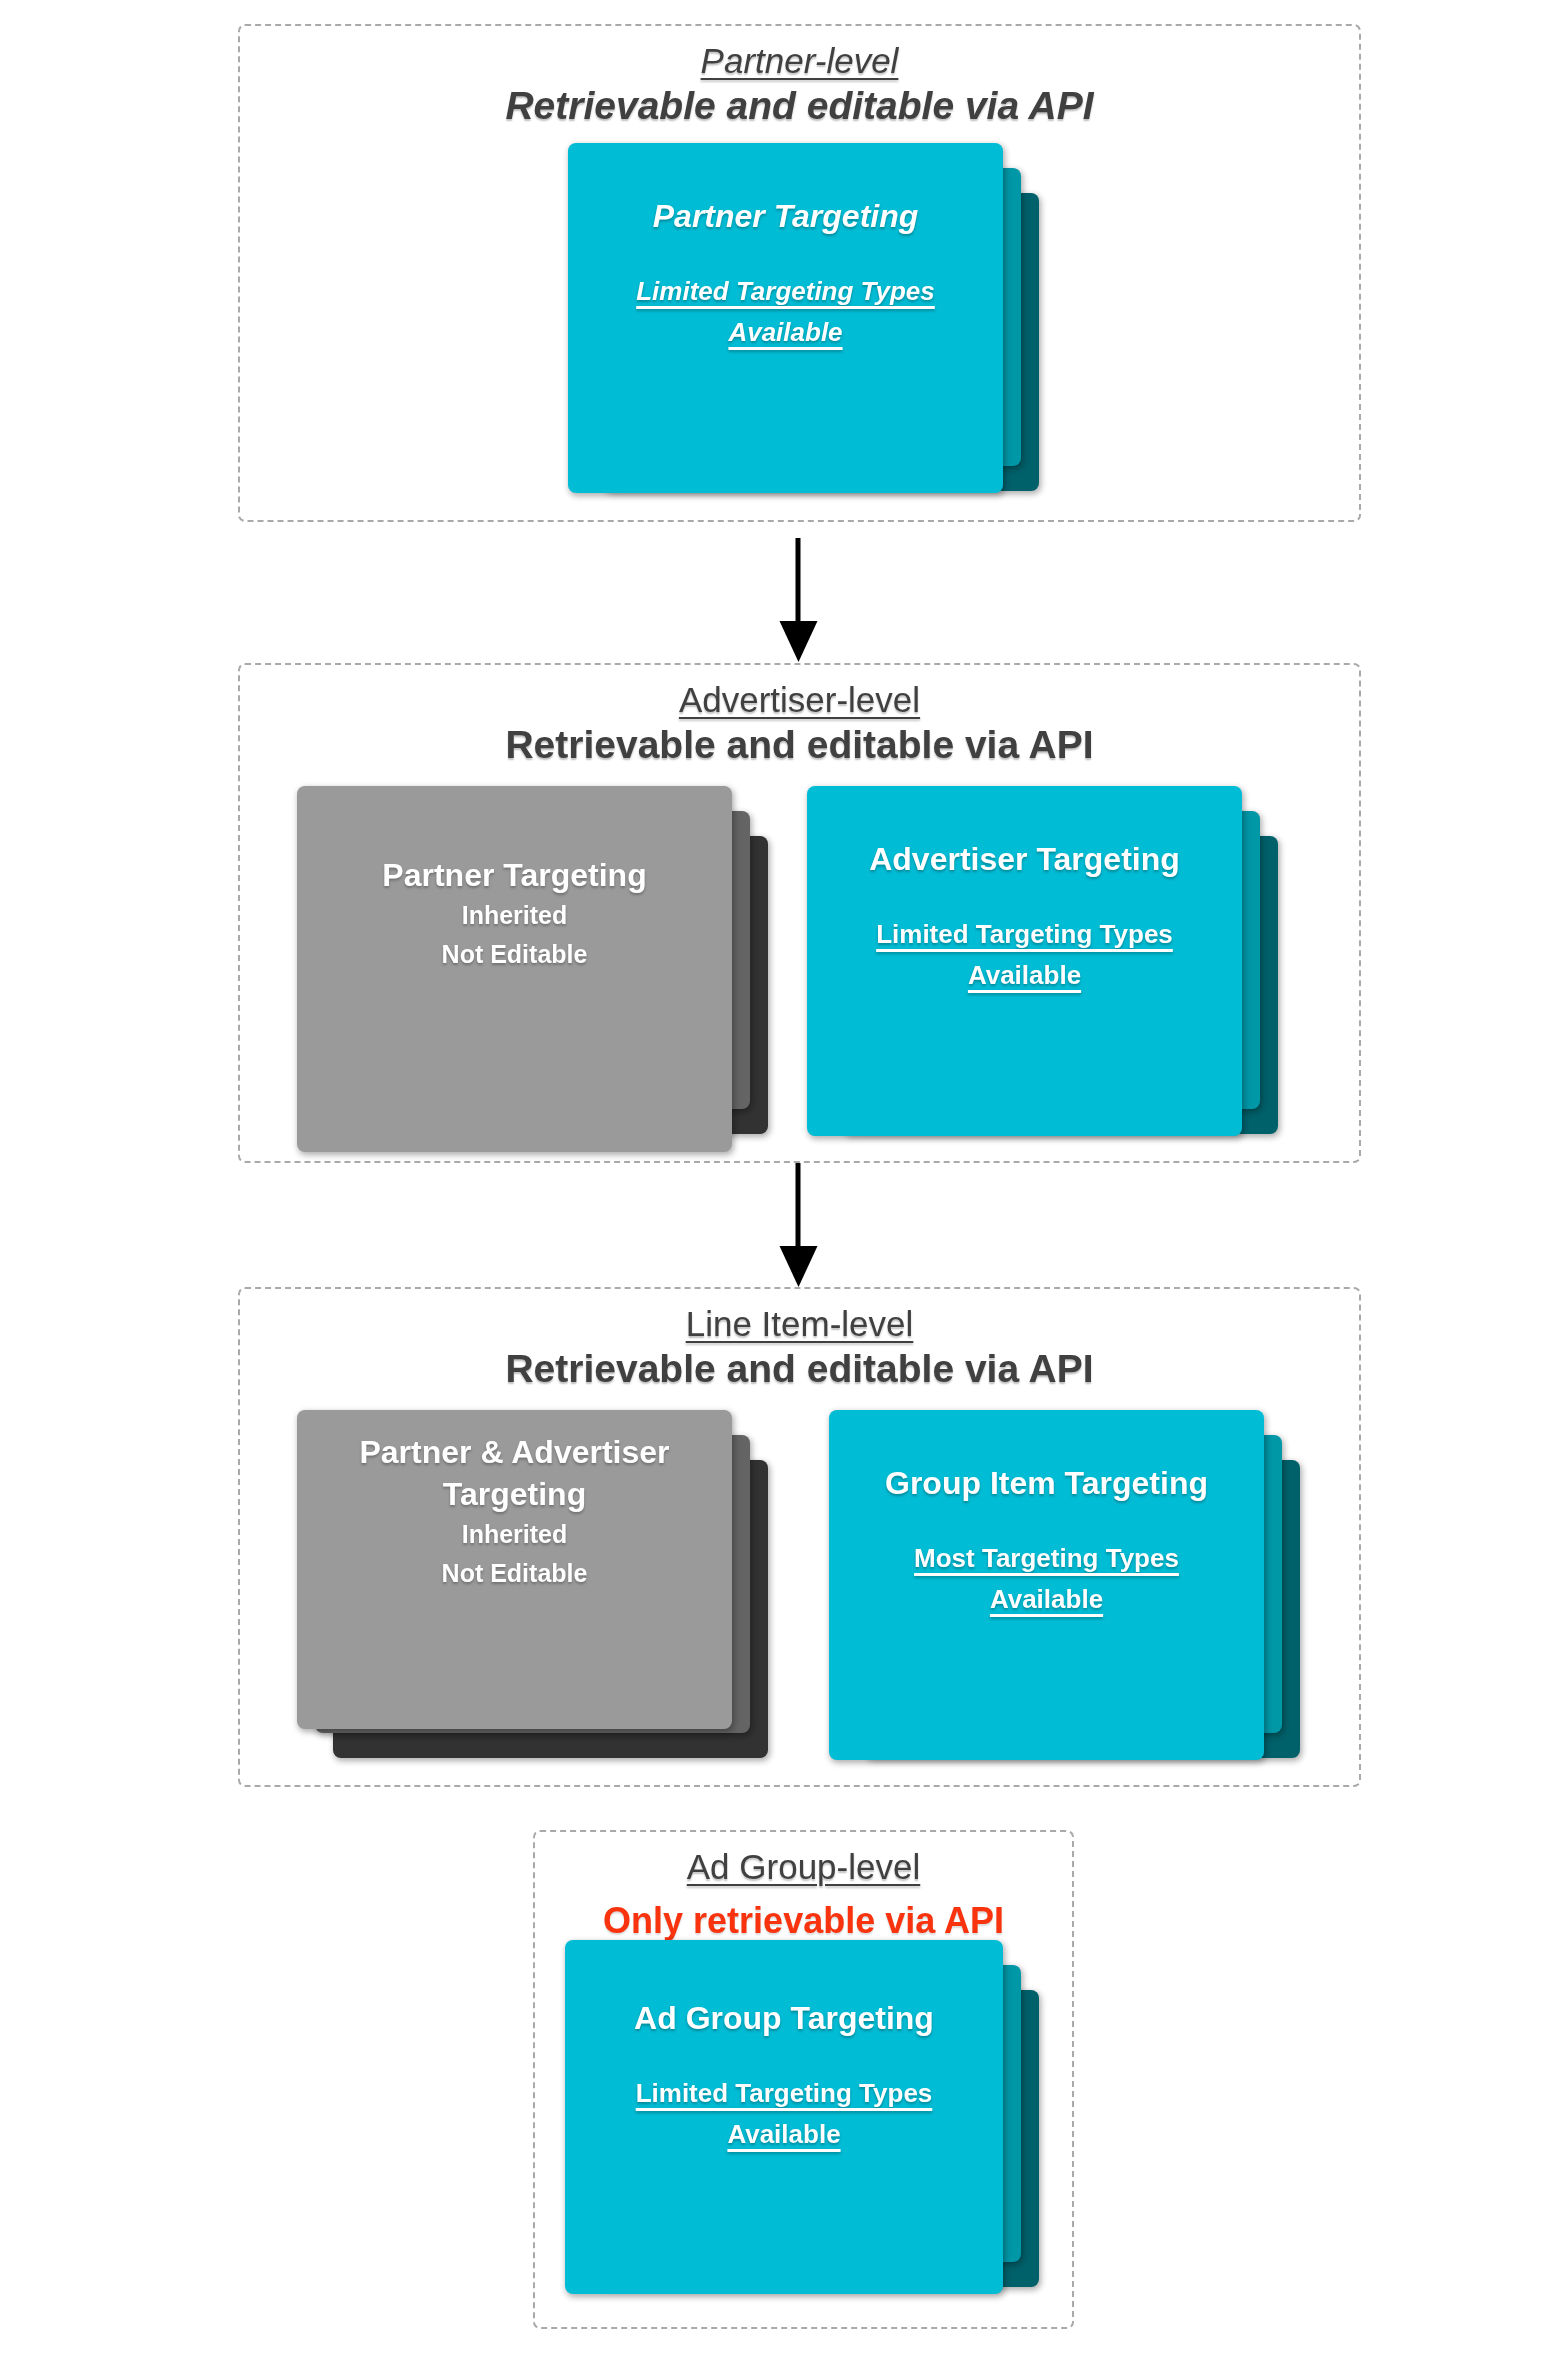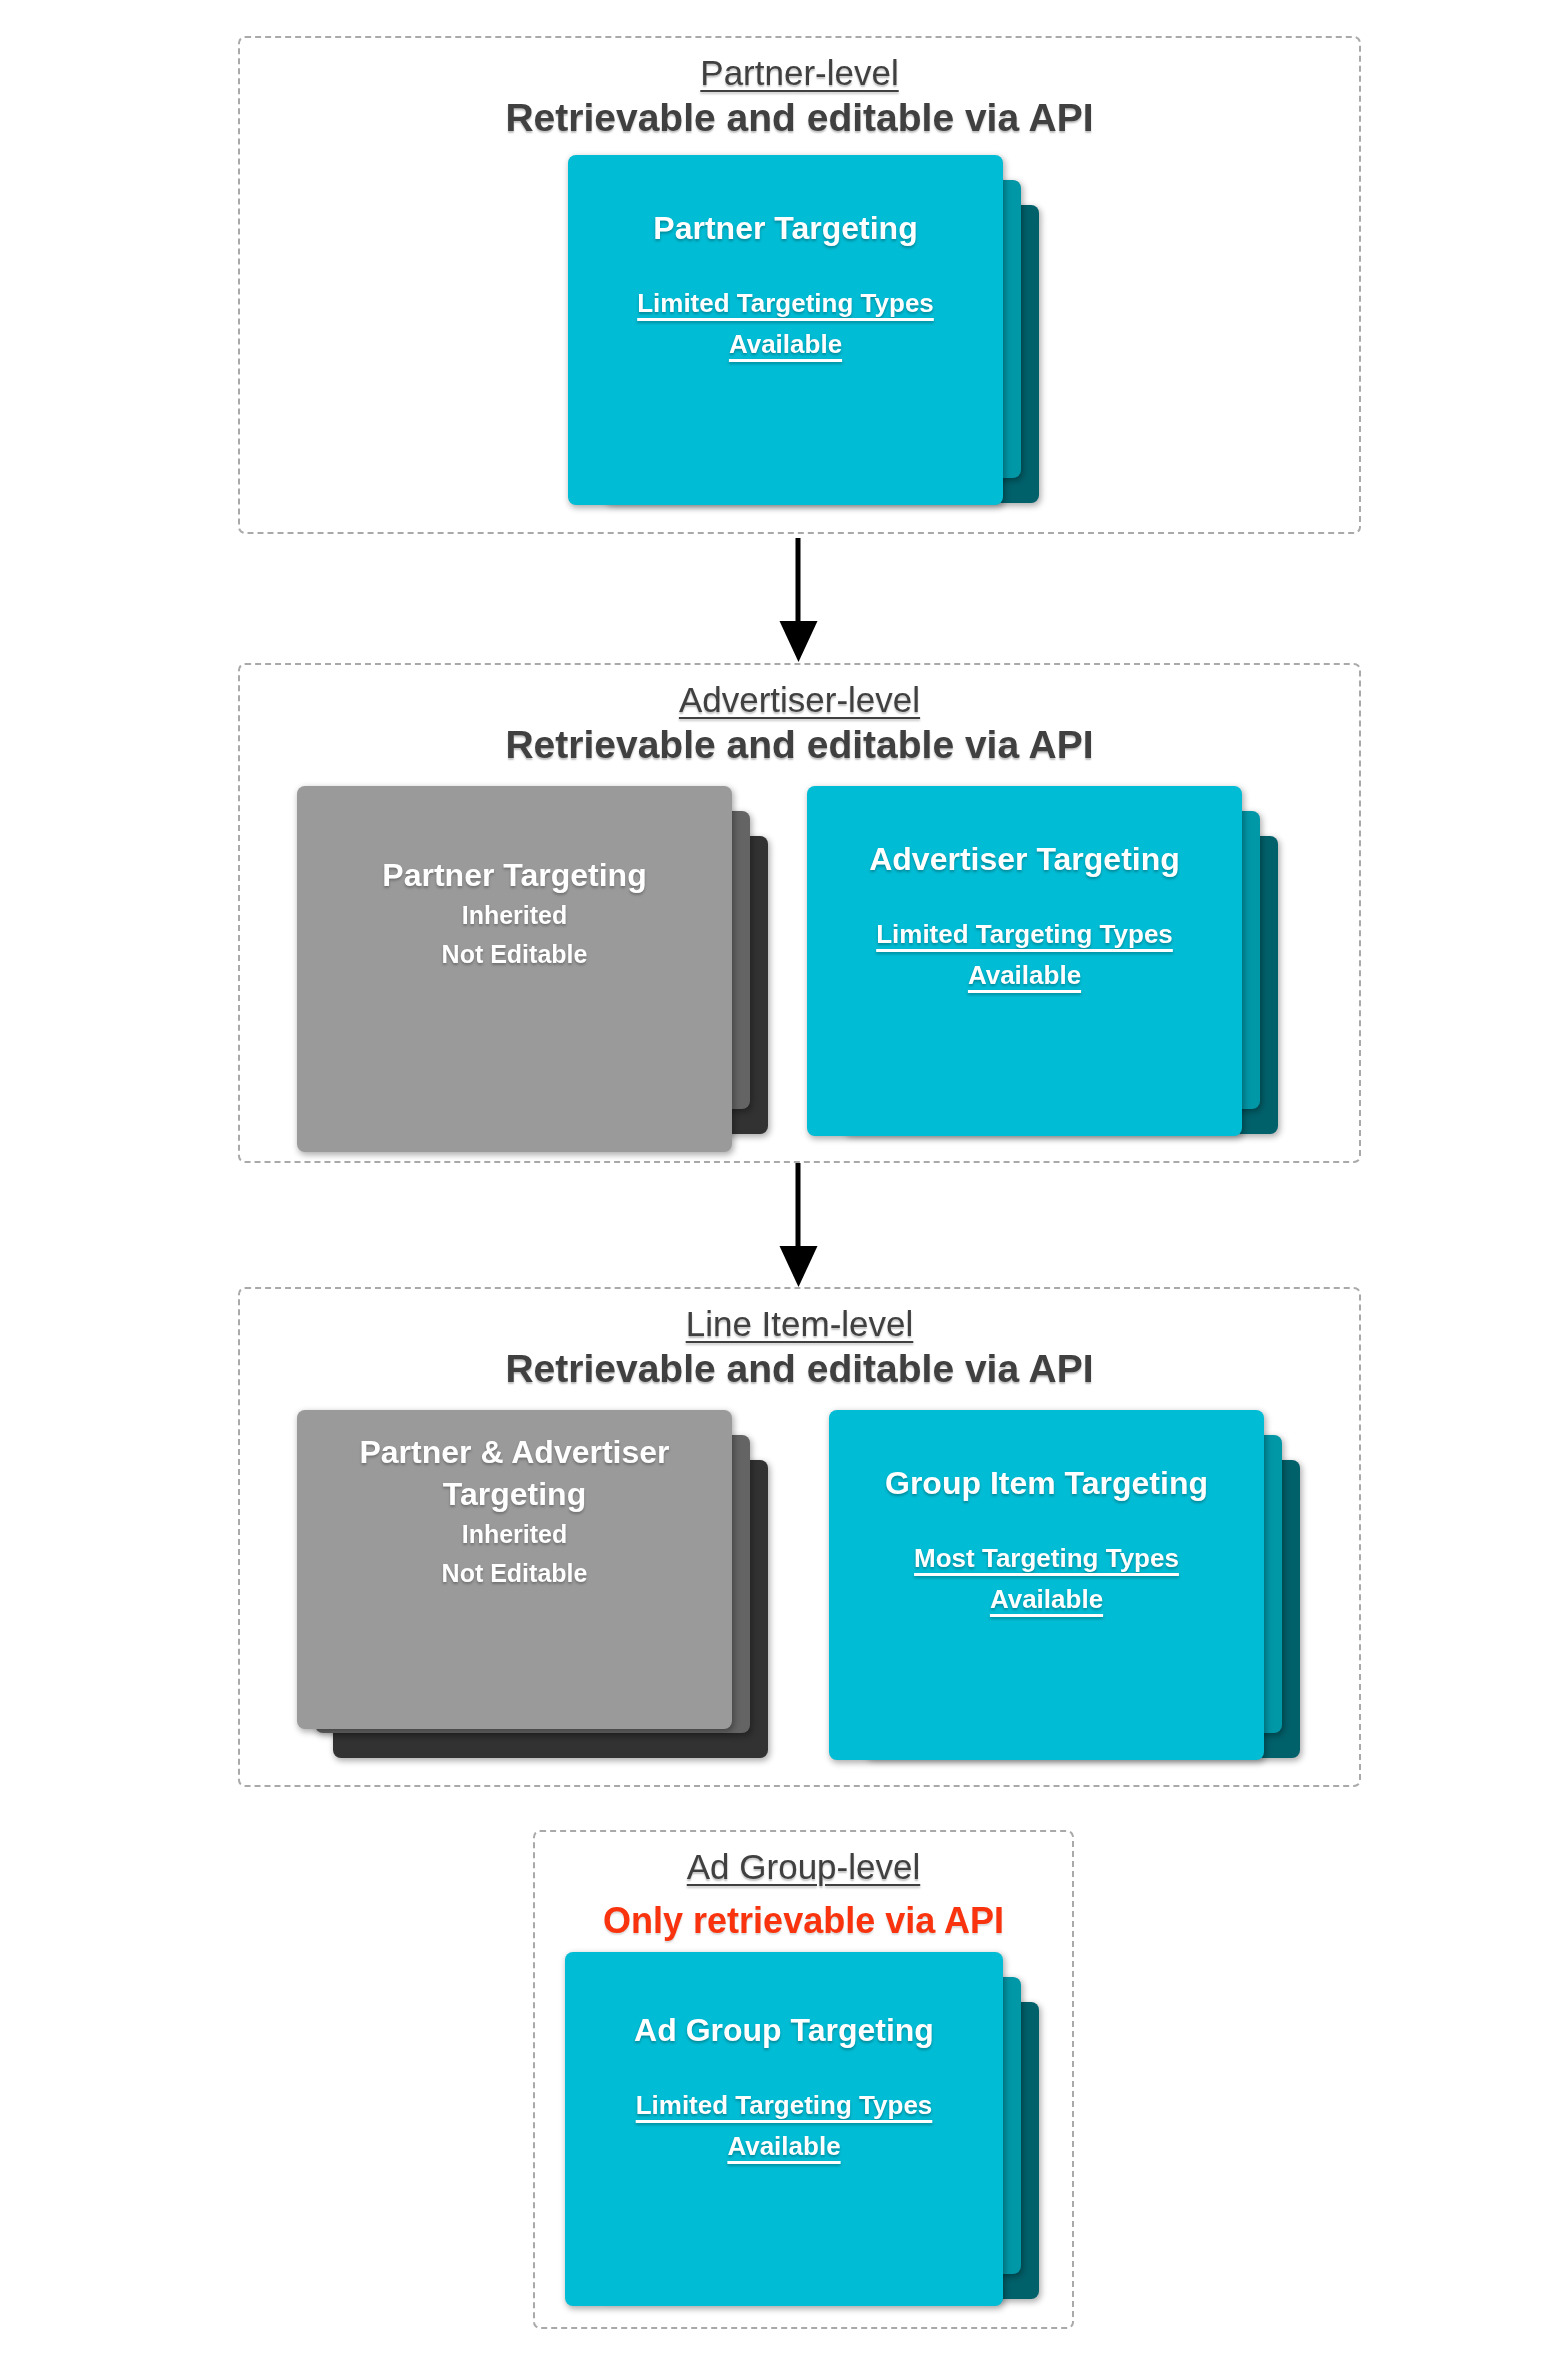--- a/index.html
+++ b/index.html
@@ -14,21 +14,21 @@
 
   
   .section {
     position: absolute;
     box-sizing: border-box;
     border: 2.7px dashed var(--dashed-border, #a9a9a9);
     border-radius: 7.1px;
     background: #ffffff;
     text-align: center;
   }
-  #sec1 { left: 238px; top: 36px;   width: 1123px; height: 498px; }
+  #sec1 { left: 238px; top: 24px;   width: 1123px; height: 498px; font-style: italic; }
   #sec2 { left: 238px; top: 663px;  width: 1123px; height: 500px; }
   #sec3 { left: 238px; top: 1287px; width: 1123px; height: 500px; }
   #sec4 { left: 533px; top: 1830px; width: 541px;  height: 499px; }
 
   .section-title {
     margin-top: 13.4px;
     font-size: 35px;
     line-height: 43px;
     font-weight: 400;
     color: var(--heading, #404040);
@@ -52,21 +52,21 @@
     margin-top: 12px;
   }
 
   
   .stack { position: absolute; width: 435px; height: 298px; }
   #sec1 .stack        { left: 328px; top: 117px; }
   #sec2 .stack.left   { left: 57px;  top: 121px; }
   #sec2 .stack.right  { left: 567px; top: 121px; }
   #sec3 .stack.left   { left: 57px;  top: 121px; }
   #sec3 .stack.right  { left: 589px; top: 121px; }
-  #sec4 .stack        { left: 30px;  top: 120px; width: 438px; height: 297px; }
+  #sec4 .stack        { left: 30px;  top: 108px; width: 438px; height: 297px; }
 
   .layer {
     position: absolute;
     width: 100%;
     height: 100%;
     border-radius: 8px;
     box-shadow: 1.8px 2.7px 6.3px rgba(0,0,0,0.32);
   }
   .layer.back { left: 36px; top: 50px; }
   .layer.mid  { left: 18px; top: 25px; }

